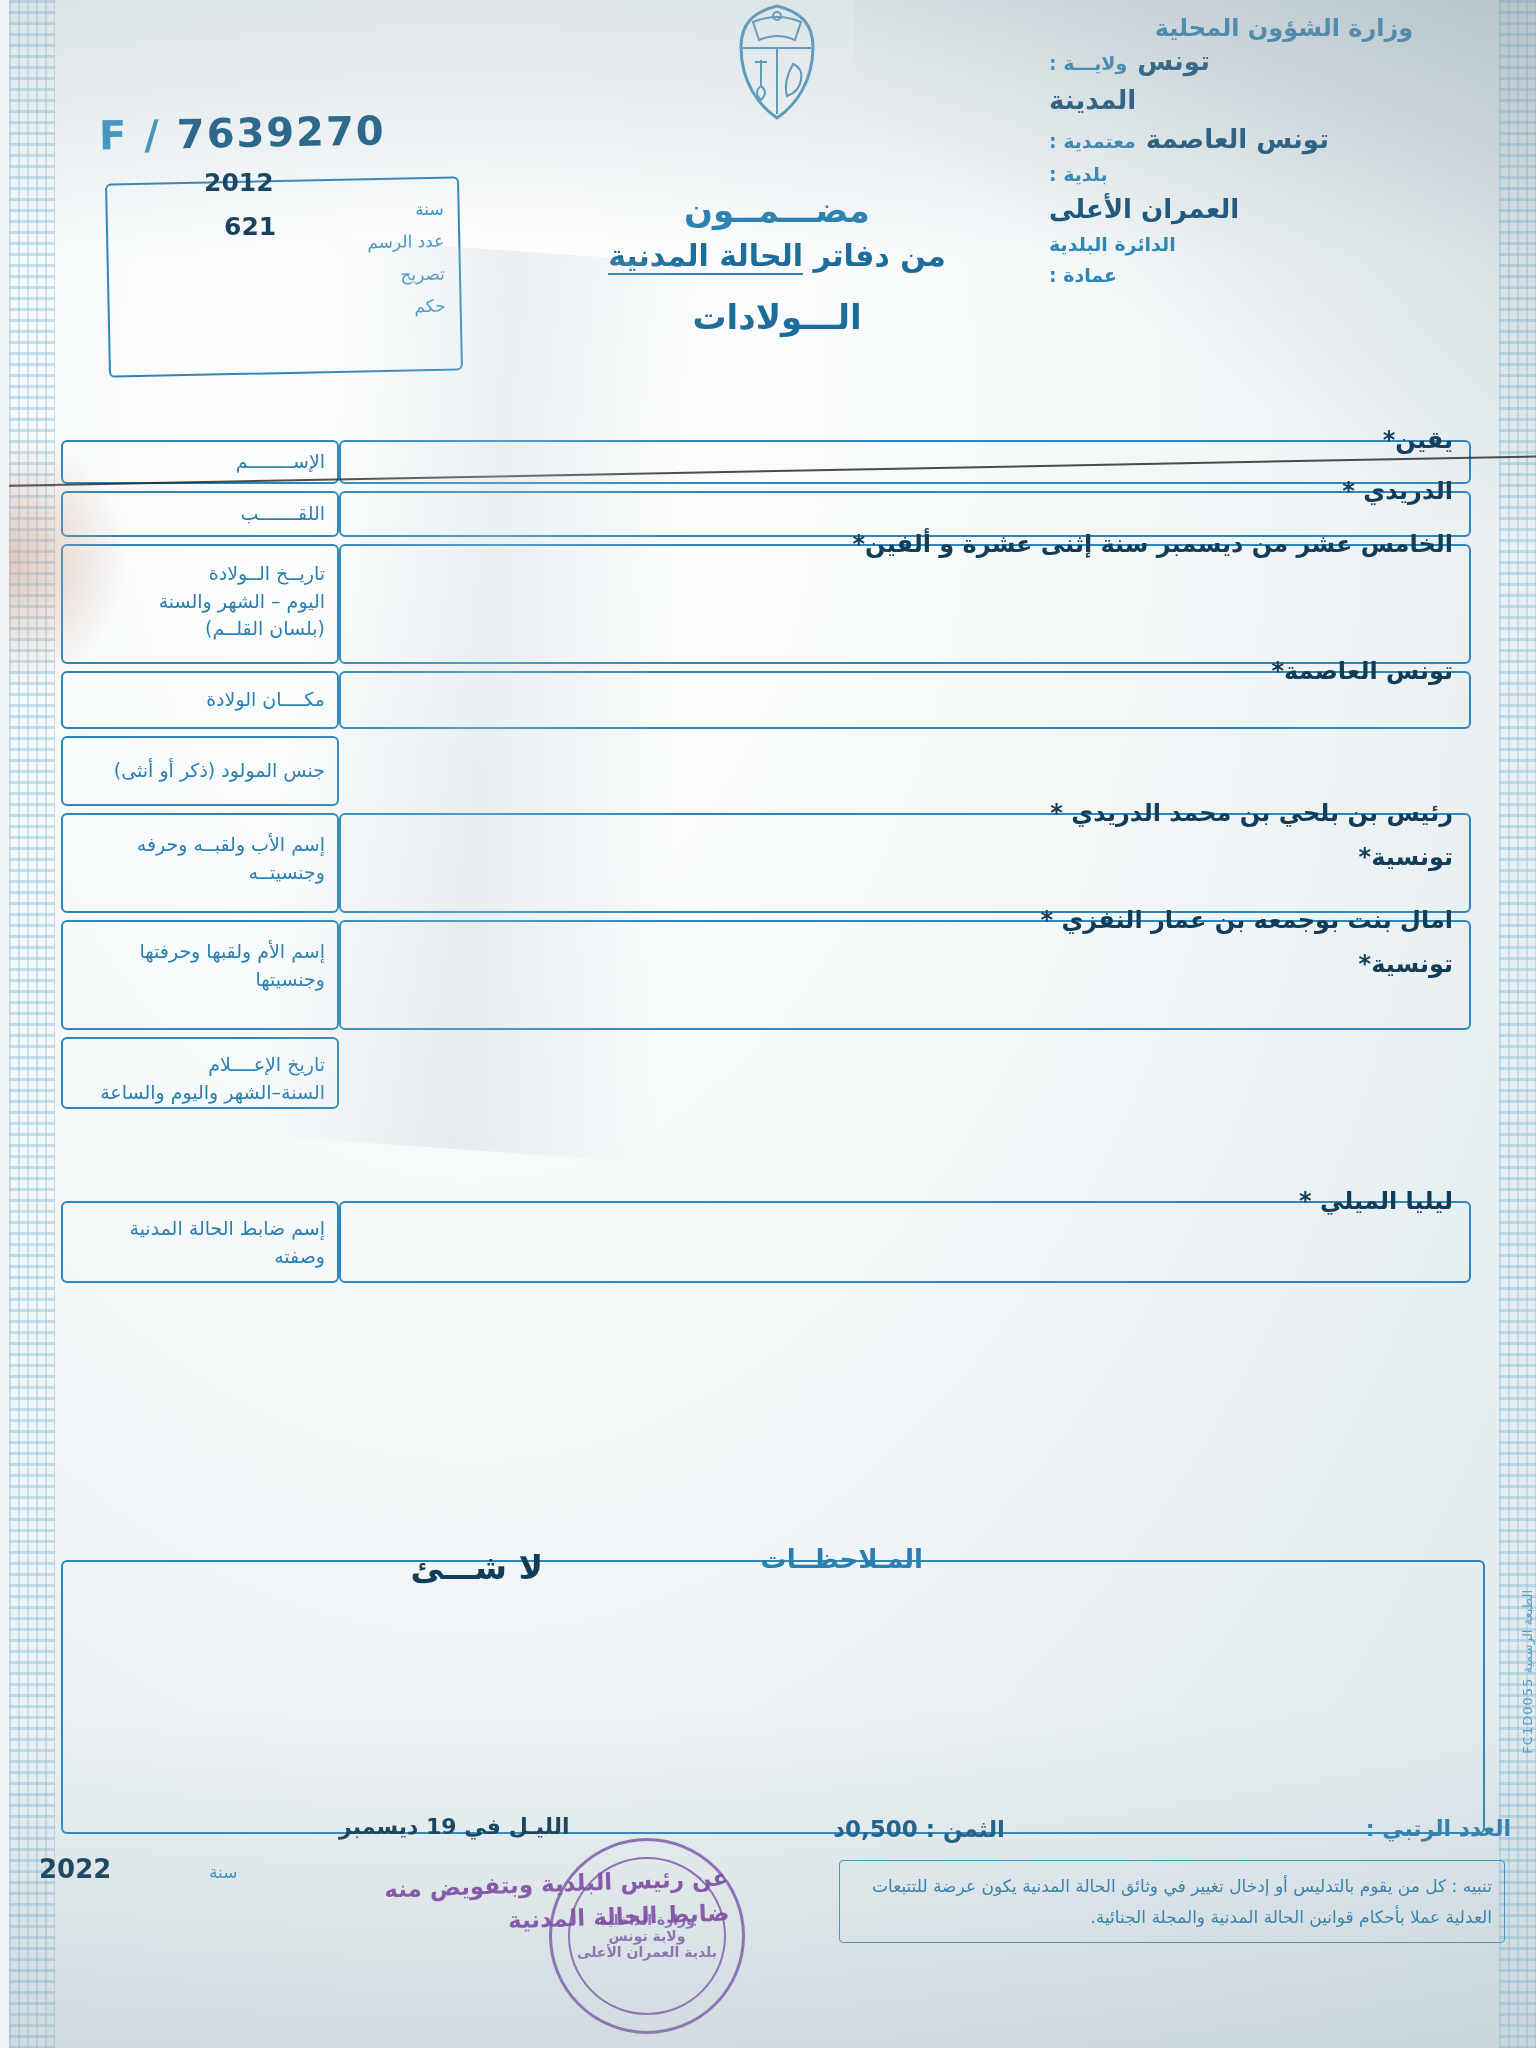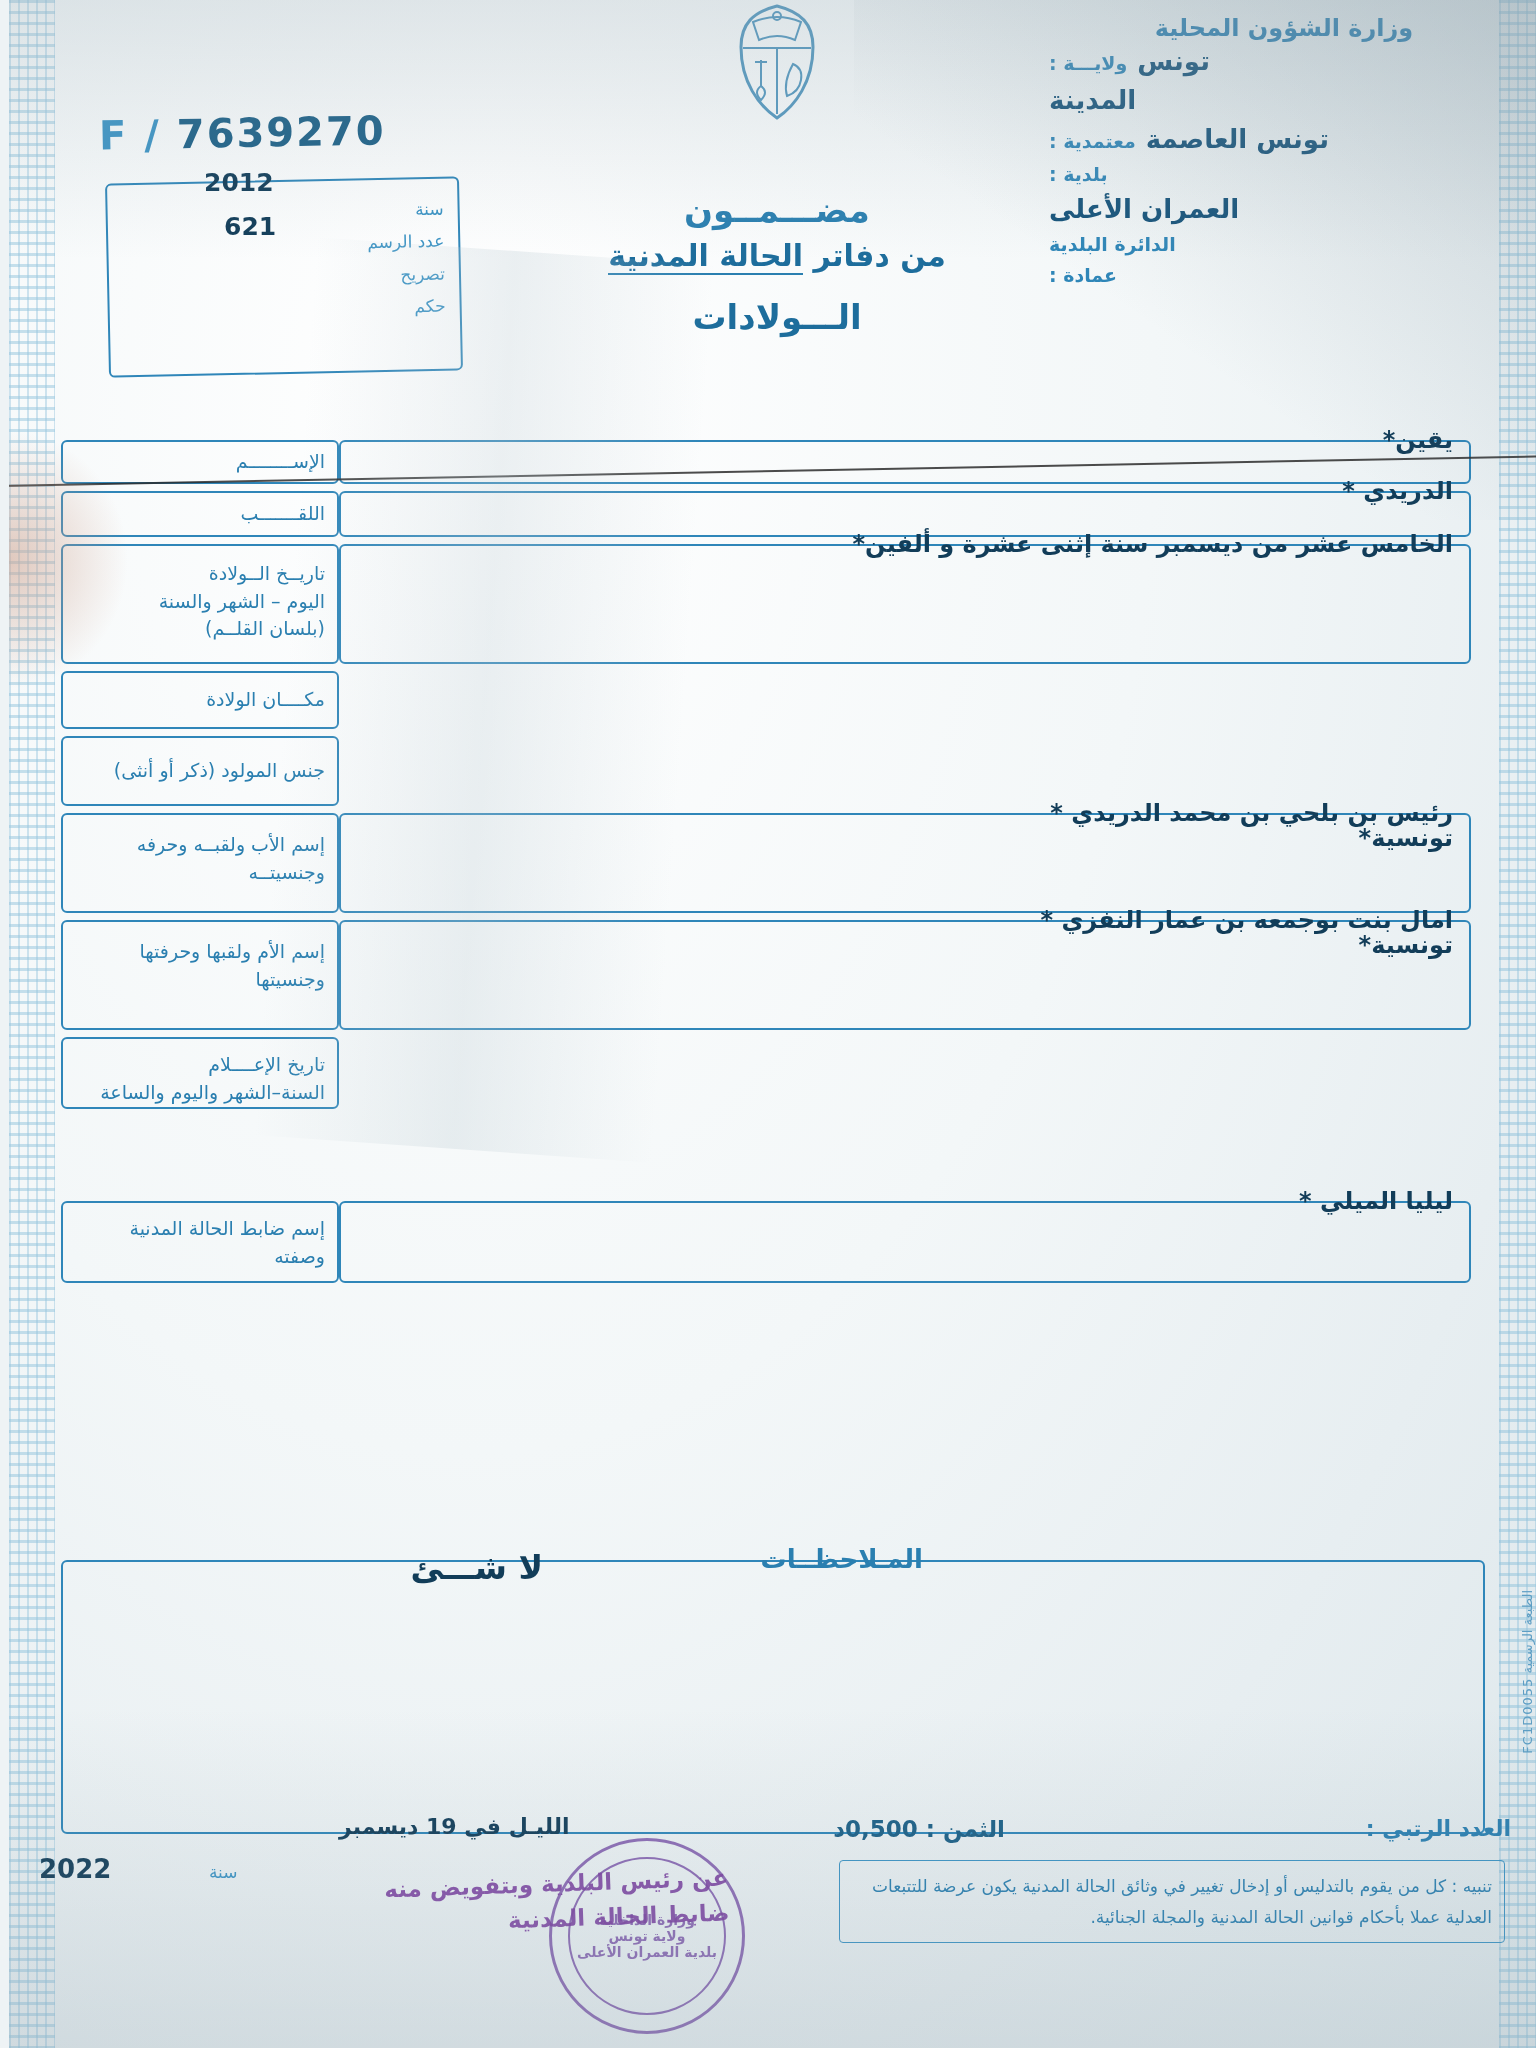--- a/index.html
+++ b/index.html
@@ -61,21 +61,21 @@
   #rank-num{position:absolute;left:215px;top:212px;font-size:25px;font-weight:bold;color:#123d59;}
   .numbox-labels{position:absolute;right:14px;top:14px;text-align:right;color:#3b93c4;font-size:17px;line-height:1.9;}
 
   
   #table{position:absolute;left:52px;top:440px;width:1420px;}
   .row{position:relative;margin-bottom:7px;display:flex;flex-direction:row-reverse;align-items:stretch;}
   .lbl{width:278px;border:2px solid #2f86b9;border-radius:6px;padding:8px 12px;color:#2a7fb0;font-size:19px;line-height:1.45;text-align:right;box-sizing:border-box;display:flex;align-items:center;}
   .lbl.multi{align-items:flex-start;}
   .val{flex:1;margin-left:0;margin-right:10px;border:2px solid #2f86b9;border-radius:6px;position:relative;box-sizing:border-box;}
   .valtext{position:absolute;right:16px;top:-16px;font-size:24px;font-weight:bold;color:#123d59;white-space:nowrap;}
-  .valtext.second{top:9px;margin-left:16px;}
+  .valtext.second{top:28px;margin-left:16px;}
   
 
   #notes{position:absolute;left:52px;width:1420px;border:2px solid #2f86b9;border-radius:6px;}
   #notes-title{position:absolute;right:560px;top:-18px;font-size:26px;font-weight:bold;color:#2a7fb0;letter-spacing:3px;}
   #notes-value{position:absolute;right:940px;top:-14px;font-size:33px;font-weight:bold;color:#123d59;}
 
   
   #footer{position:absolute;left:0;right:0;bottom:0;height:250px;}
   #rank-label{position:absolute;right:34px;top:18px;font-size:22px;color:#2a7fb0;font-weight:bold;}
   #price{position:absolute;right:540px;top:18px;font-size:23px;color:#1b5f86;font-weight:bold;}
@@ -184,20 +184,23 @@
       <div class="lbl multi" style="white-space:pre-line;padding-top:14px;">تاريــخ الــولادة
 اليوم – الشهر والسنة
 (بلسان القلــم)</div>
       <div class="val">
         <div class="valtext">الخامس عشر من ديسمبر سنة إثنى عشرة و ألفين*</div>
       </div>
     </div>
 
     <div class="row" style="height:58px;">
       <div class="lbl">مكــــان الولادة</div>
+      <div class="val">
+        <div class="valtext">تونس العاصمة*</div>
+      </div>
     </div>
 
     <div class="row" style="height:70px;">
       <div class="lbl">جنس المولود (ذكر أو أنثى)</div>
     </div>
 
     <div class="row" style="height:100px;">
       <div class="lbl multi" style="white-space:pre-line;padding-top:16px;">إسم الأب ولقبــه وحرفه
 وجنسيتــه</div>
       <div class="val">

